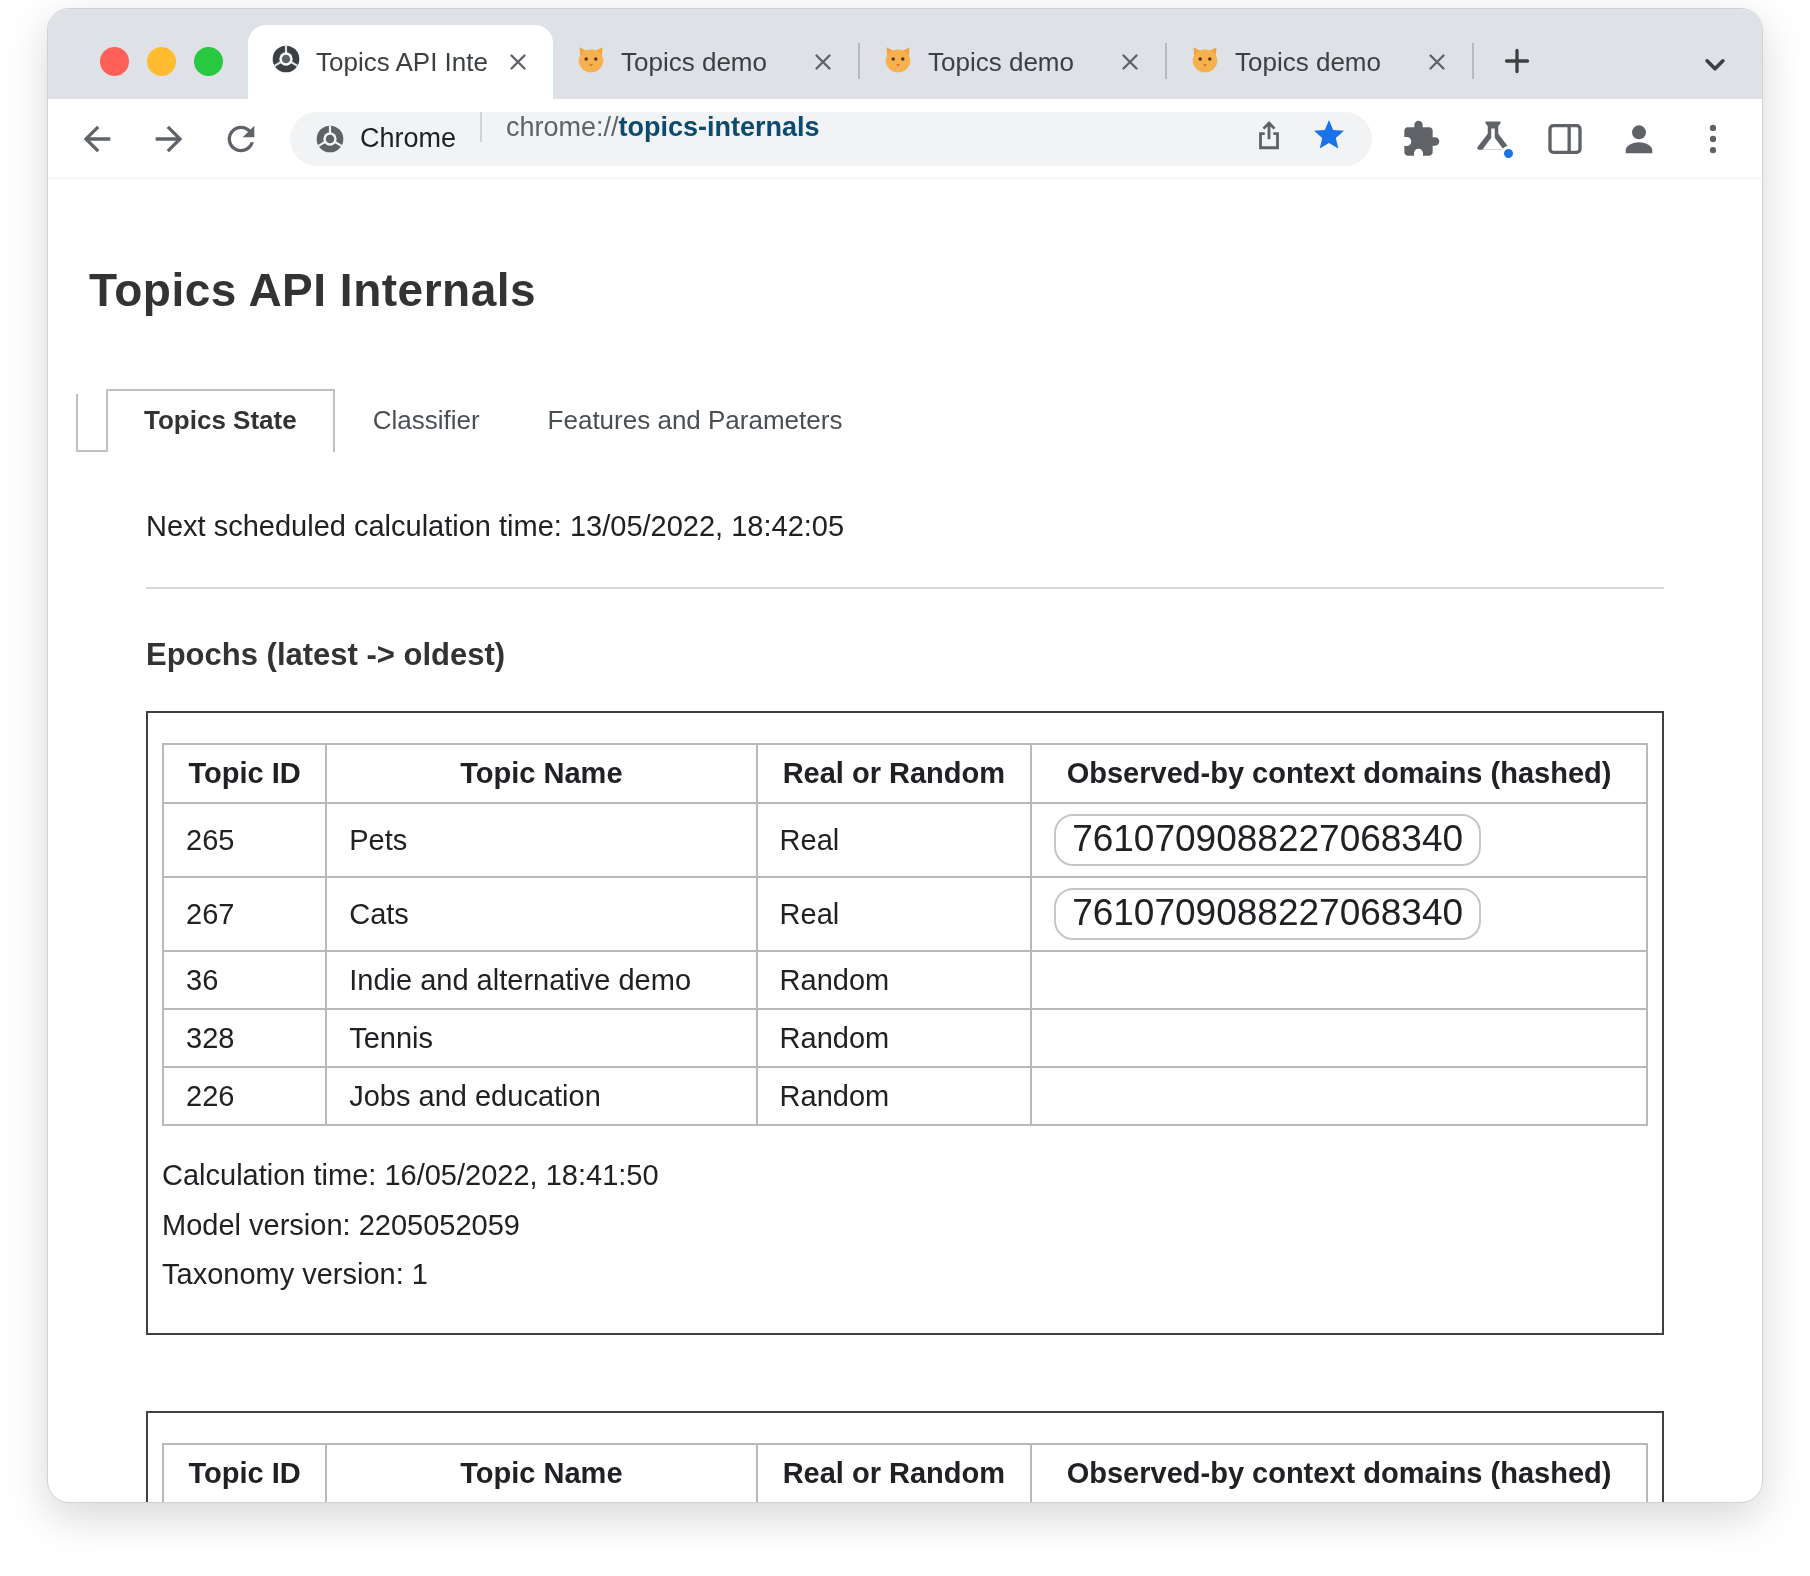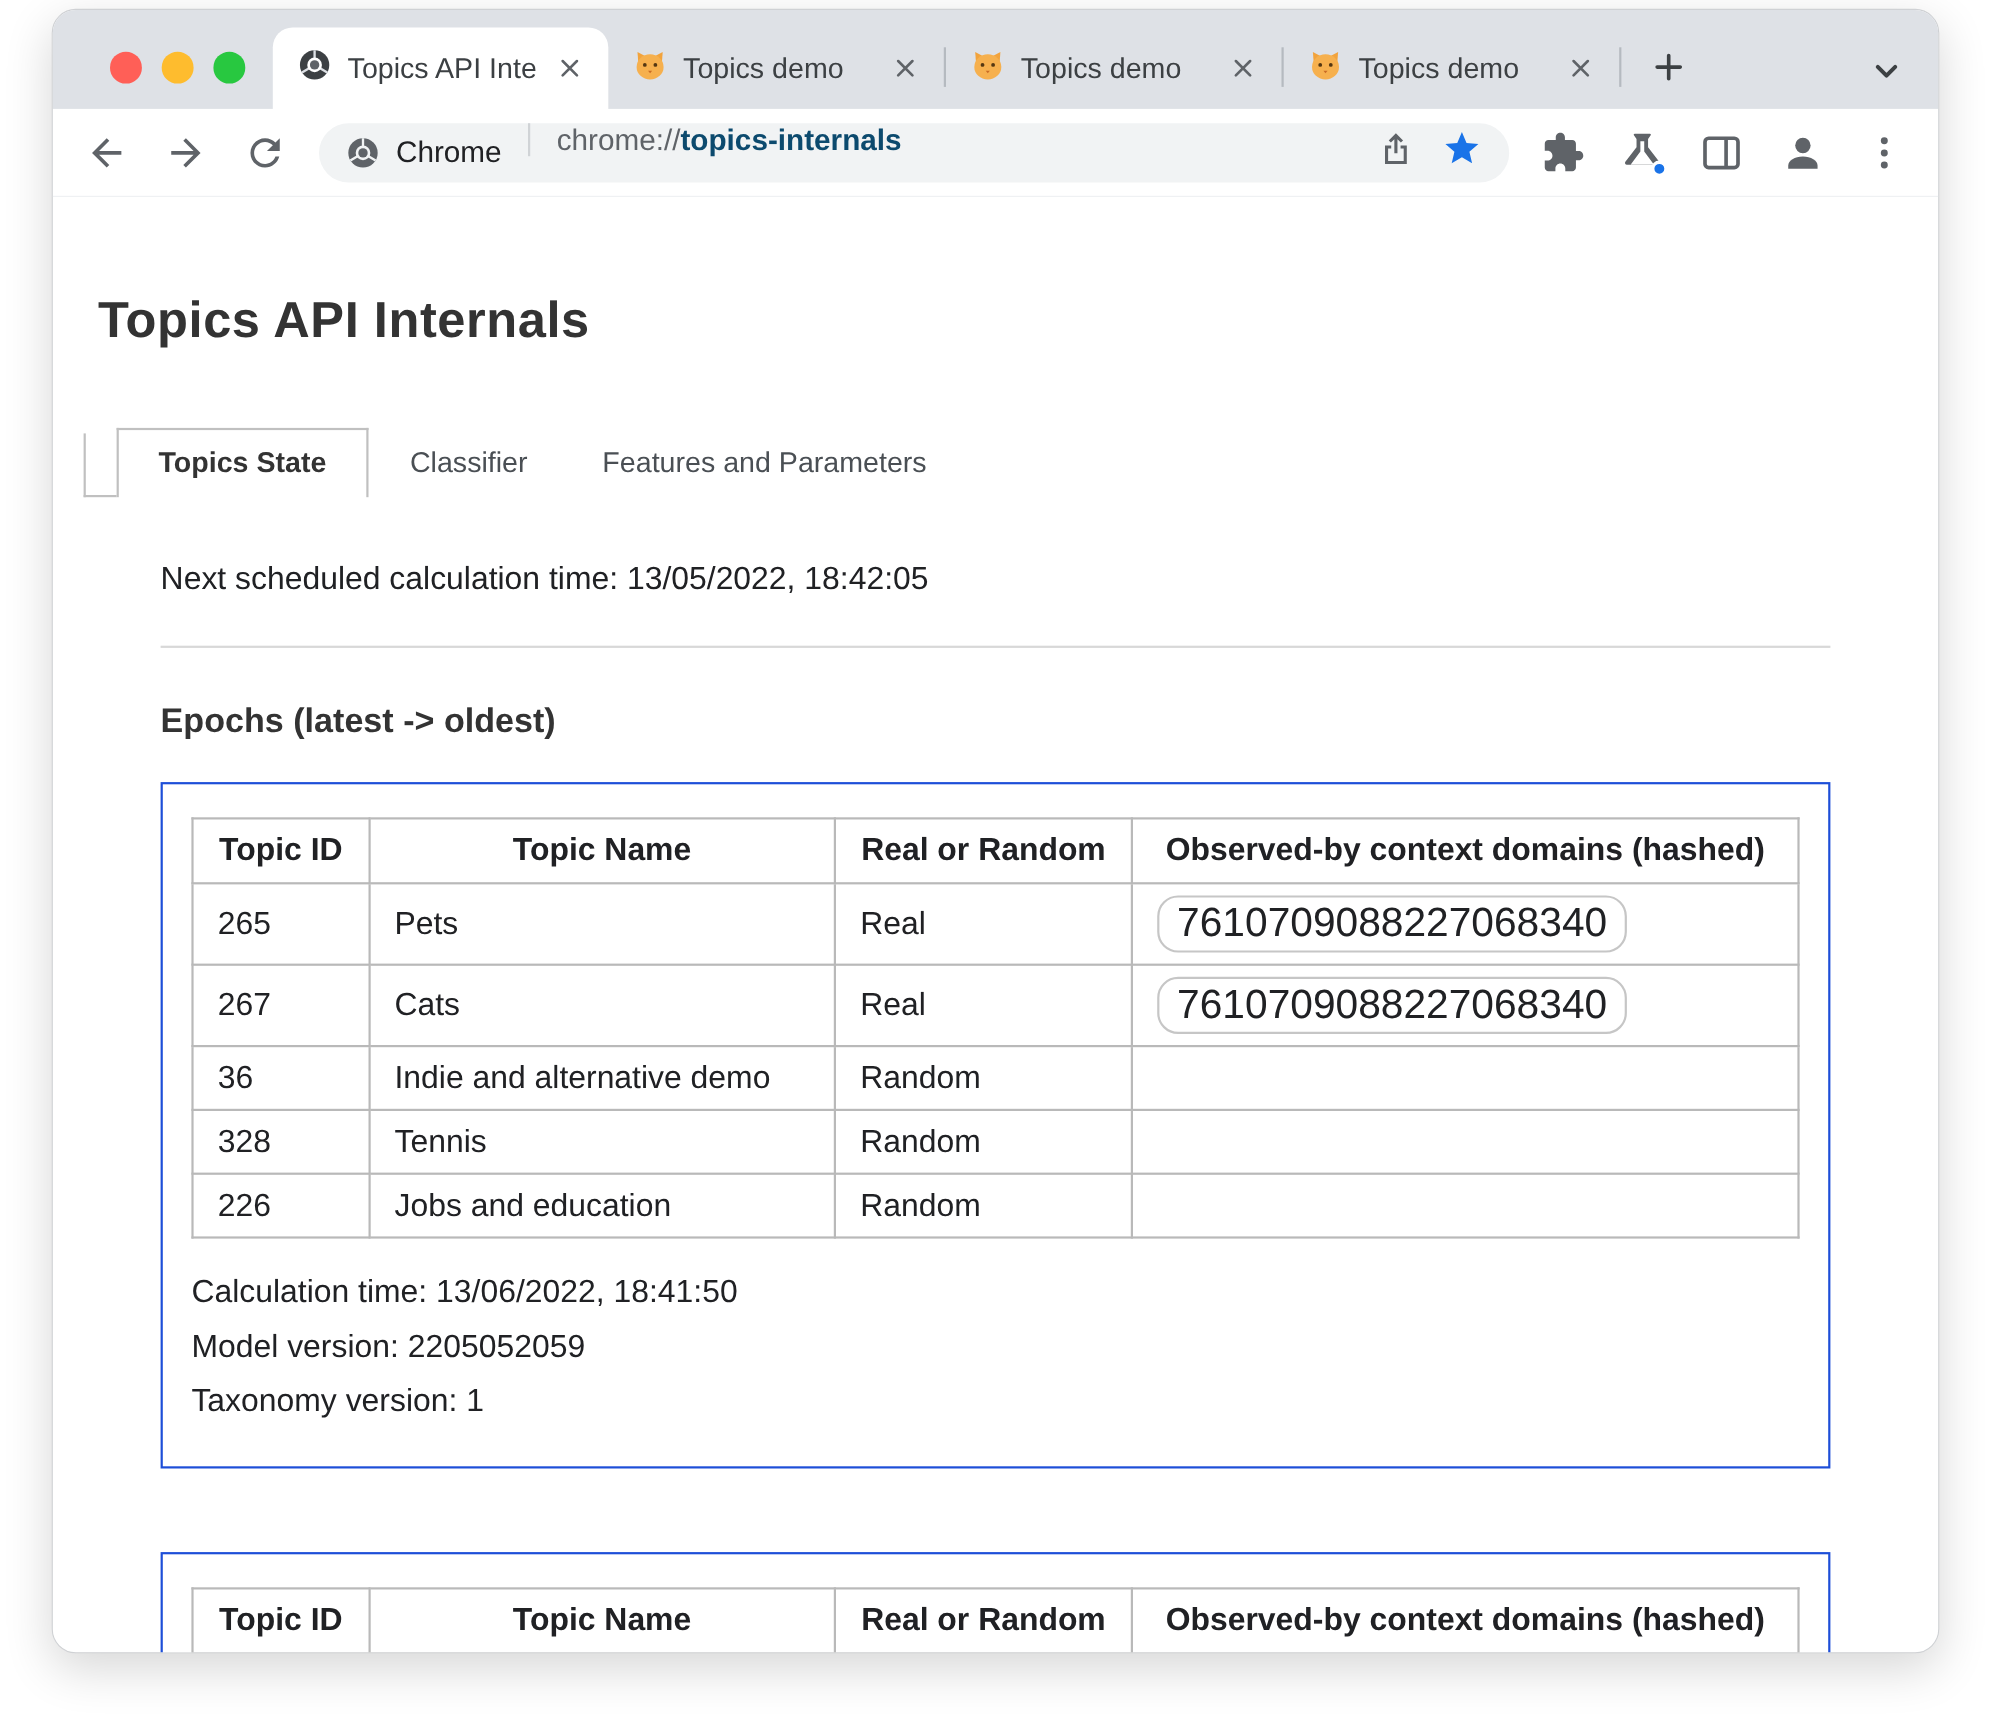--- a/index.html
+++ b/index.html
@@ -52,21 +52,21 @@
               border-left:2px solid #c0c0c0; border-bottom:2px solid #c0c0c0; }
   .cr-tab { font-size:26px; padding:14px 30px 16px; color:#4a4f54; cursor:default; }
   .cr-tab.active { font-weight:bold; color:#333; border:2px solid #c0c0c0; border-bottom:none;
                    padding:14px 36px 16px; background:#fff; }
   .cr-tab + .cr-tab { margin-left:8px; }
 
   .next-calc { font-size:29px; margin-top:58px; }
   hr.page-divider { border:none; border-top:2px solid #d8d8d8; margin:44px 0 0; }
   h2.epochs { font-size:31px; font-weight:bold; color:#333; margin-top:48px; }
 
-  .epoch-box { border:2px solid #1d4ed8; margin-top:38px; padding:30px 26px 30px; background:#fff; }
+  .epoch-box { border:2px solid #404040; margin-top:38px; padding:30px 14px 30px; background:#fff; }
   .epoch-box.second { margin-top:76px; }
 
   table.topics-table { border-collapse:collapse; width:100%; table-layout:fixed; }
   table.topics-table th, table.topics-table td { border:2px solid #b9b9b9; font-size:29px; color:#202124; }
   table.topics-table th { font-weight:bold; text-align:center; padding:12px 8px; }
   table.topics-table td { text-align:left; padding:10px 22px; height:58px; }
   col.c-id { width:11%; } col.c-name { width:29%; } col.c-type { width:18.5%; } col.c-obs { width:41.5%; }
 
   .hash-box { display:inline-block; border:2px solid #c6c6c6; border-radius:19px;
               padding:2px 16px 4px; font-size:37px; color:#202124; background:#fff; }
@@ -313,21 +313,21 @@
           </tr>
           <tr>
             <td>226</td>
             <td>Jobs and education</td>
             <td>Random</td>
             <td></td>
           </tr>
         </tbody>
       </table>
       <div class="epoch-meta">
-        <p>Calculation time: 13/06/2022, 18:41:50</p>
+        <p>Calculation time: 16/05/2022, 18:41:50</p>
         <p>Model version: 2205052059</p>
         <p>Taxonomy version: 1</p>
       </div>
     </div>
 
     <div class="epoch-box second">
       <table class="topics-table">
         <colgroup>
             <col class="c-id">
             <col class="c-name">

